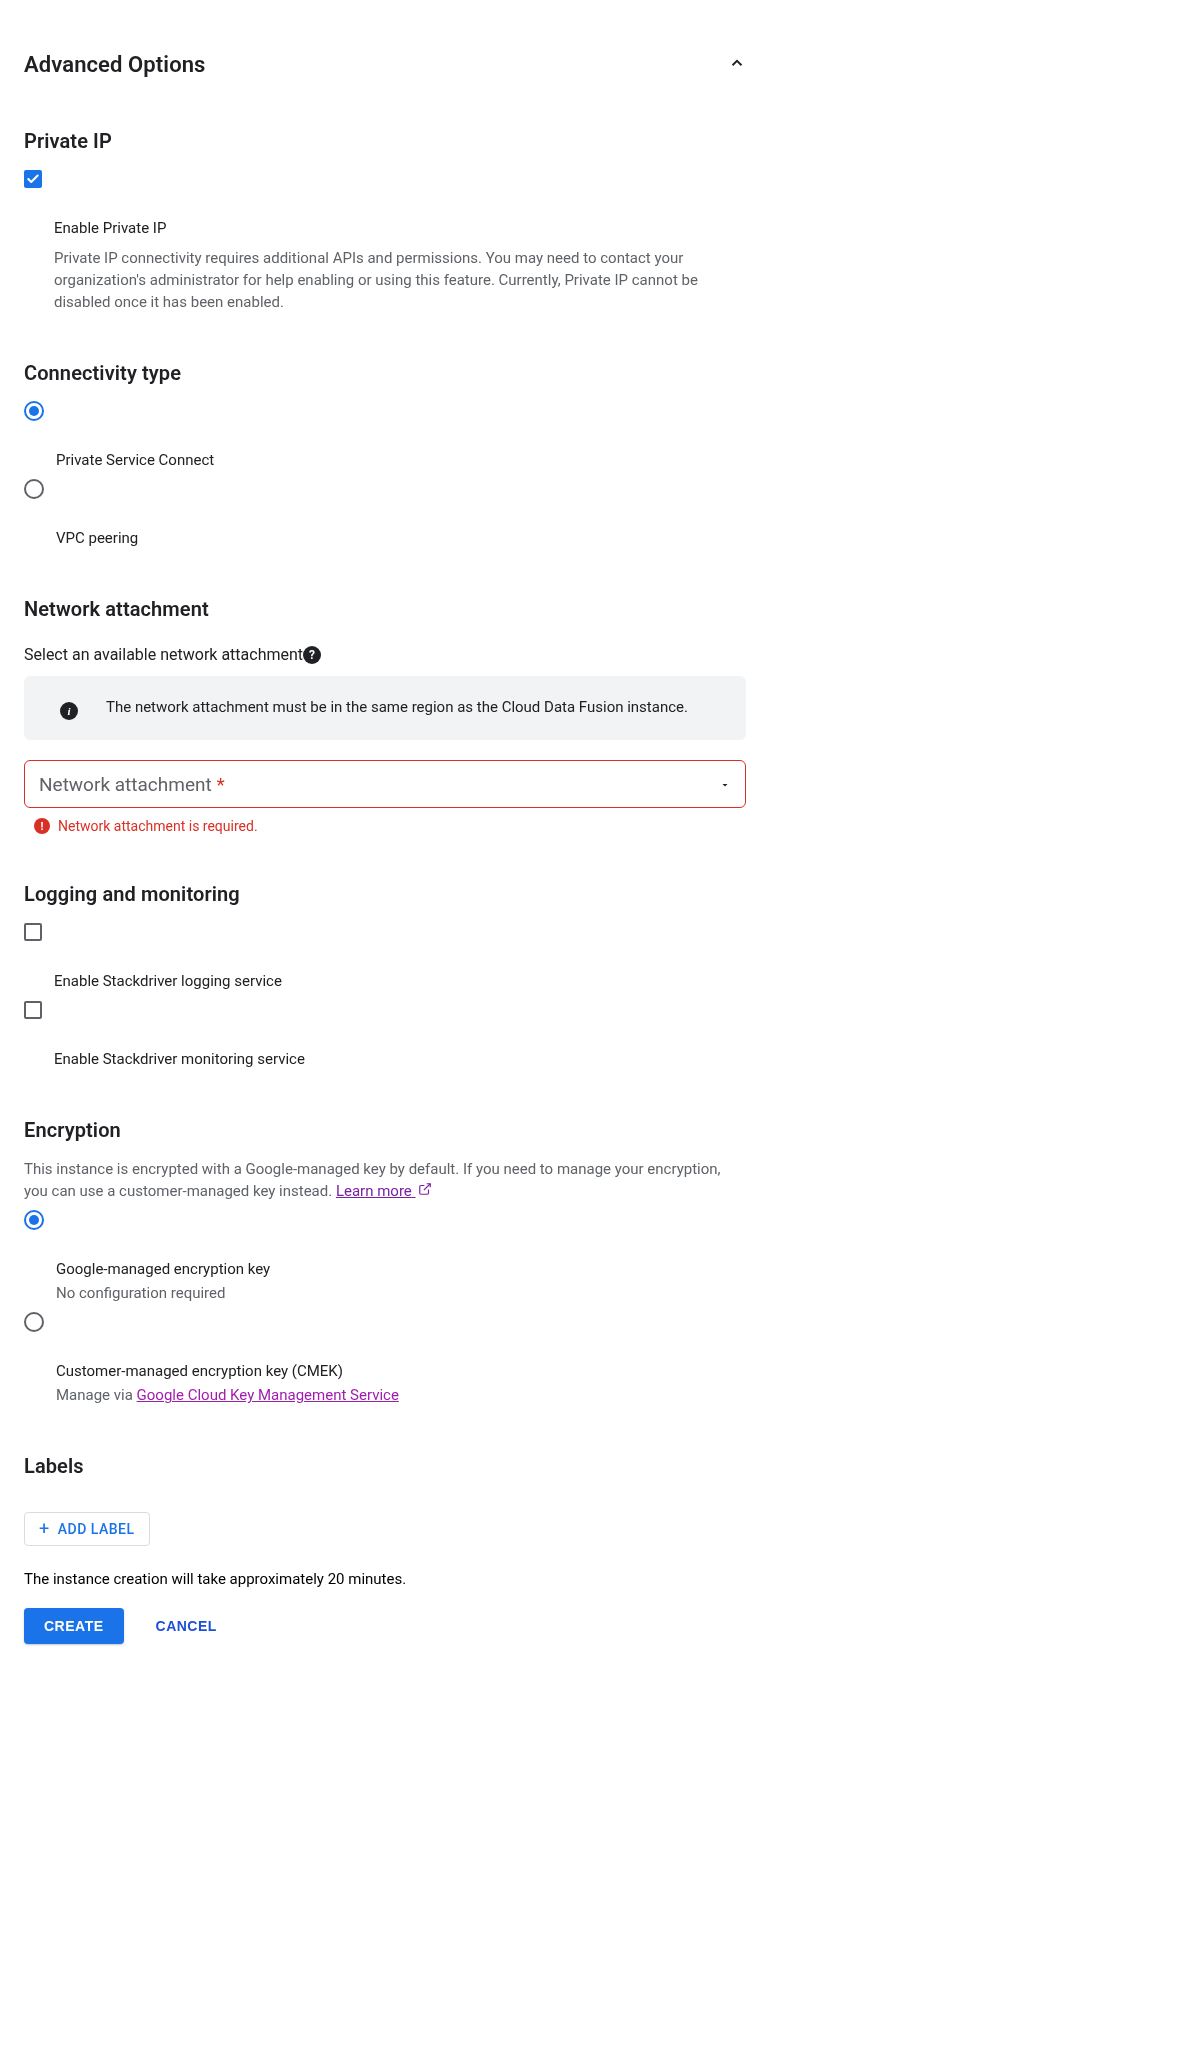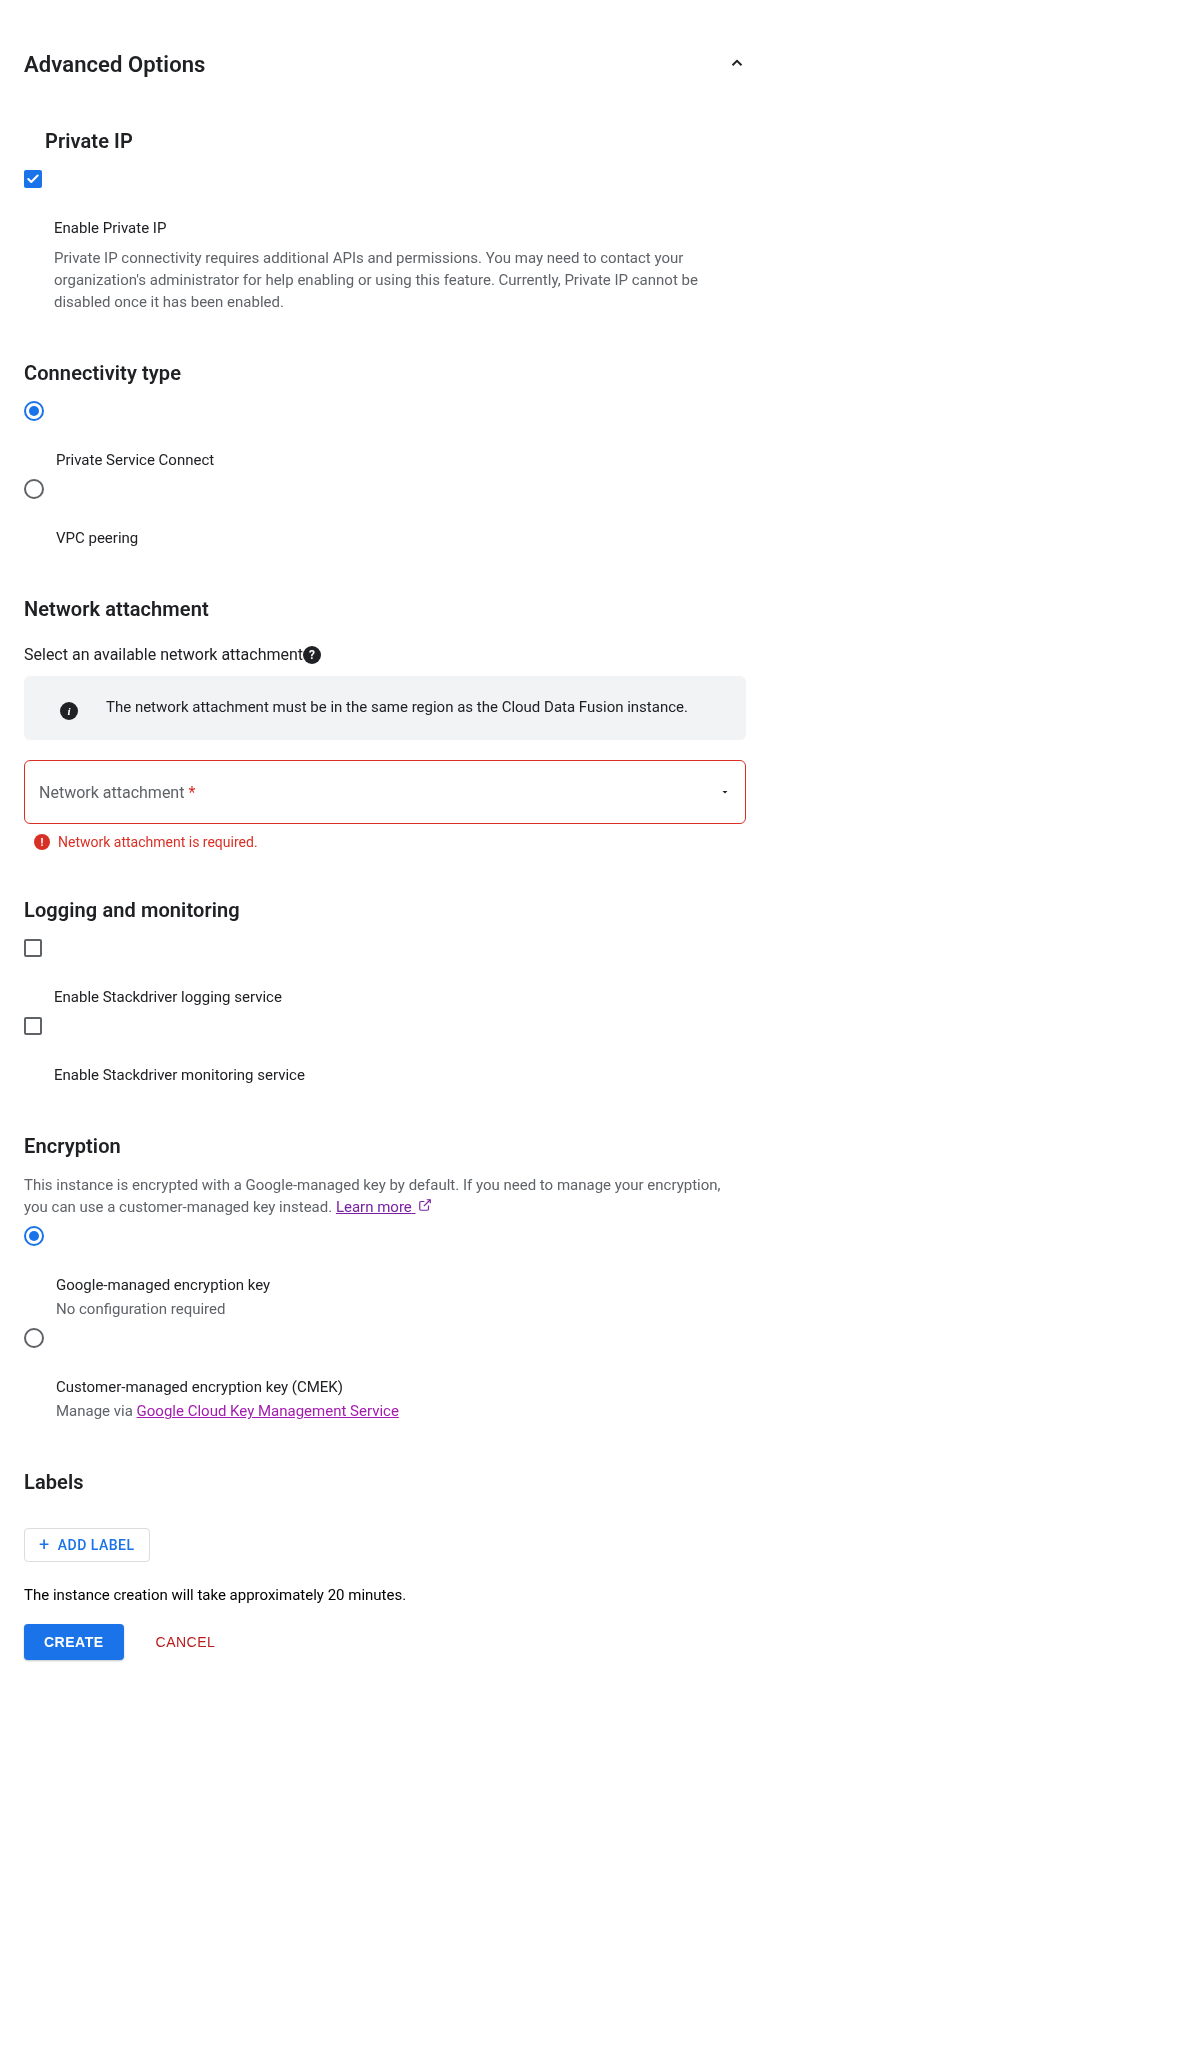--- a/index.html
+++ b/index.html
@@ -25,21 +25,21 @@
     margin: 0;
     letter-spacing: 0.1px;
   }
   .chevron { font-size: 16px; }
   h2 {
     font-size: 20px;
     font-weight: 600;
     margin: 48px 0 16px 0;
     letter-spacing: 0.1px;
   }
-  h2.first { margin-top: 52px; margin-left: 21px; }
+  h2.first { margin-top: 52px; }
   .check-row, .radio-row {
     display: flex;
     align-items: flex-start;
     gap: 12px;
     margin: 8px 0;
   }
   .check-row.top { align-items: flex-start; }
   .checkbox {
     width: 18px; height: 18px;
     border: 2px solid #5f6368;
@@ -107,27 +107,27 @@
     display: flex; align-items: center; justify-content: center;
     font-size: 11px; font-weight: 700; font-style: italic;
     font-family: Georgia, serif;
     margin-top: 6px;
     flex: none;
     margin-left: 12px;
   }
   .select-field {
     border: 1px solid #d93025;
     border-radius: 6px;
-    height: 64px;
+    height: 48px;
     padding: 0 14px;
     display: flex;
     align-items: center;
     justify-content: space-between;
     cursor: pointer;
-    font-size: 16px;
+    font-size: 19px;
     color: #5f6368;
   }
   .req-star { color: #d93025; }
   .caret-down { color: #202124; }
   .error-row {
     display: flex;
     align-items: center;
     gap: 8px;
     margin-top: 10px;
     color: #d93025;
@@ -177,23 +177,23 @@
     padding: 10px 20px;
     font-size: 14px;
     font-weight: 700;
     letter-spacing: 0.5px;
     cursor: pointer;
     box-shadow: 0 1px 2px rgba(60,64,67,.3);
   }
   .btn-flat {
     background: transparent;
     border: none;
-    color: #b91c1c;
-    font-size: 14px;
-    font-weight: 400;
+    color: #1d4ed8;
+    font-size: 14px;
+    font-weight: 700;
     letter-spacing: 0.5px;
     cursor: pointer;
     padding: 10px 8px;
   }
   .desc {
     color: #5f6368;
     font-size: 15px;
     line-height: 22px;
     margin: 6px 0 8px 0;
   }

